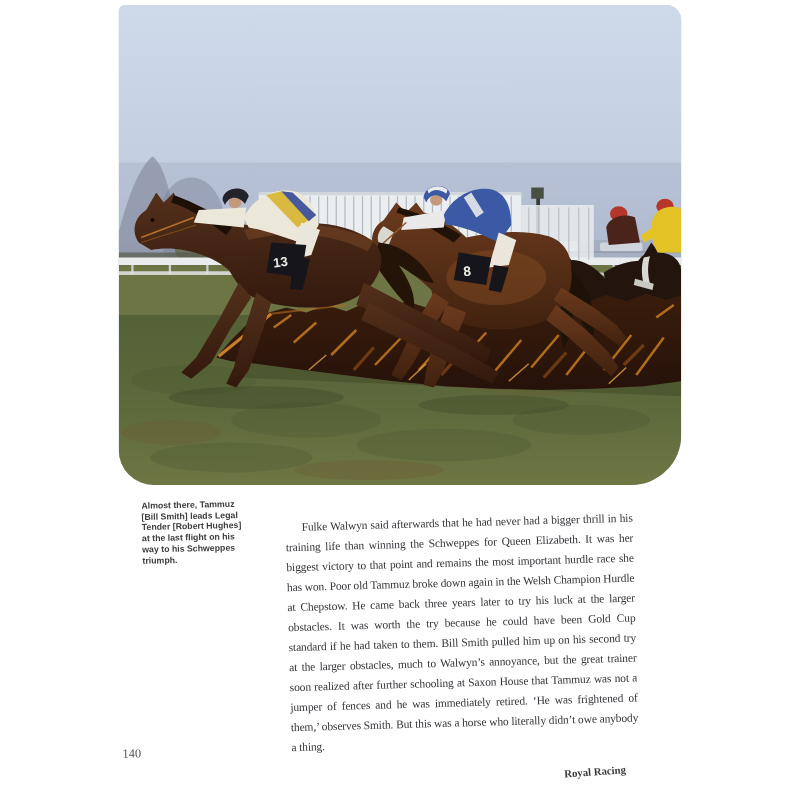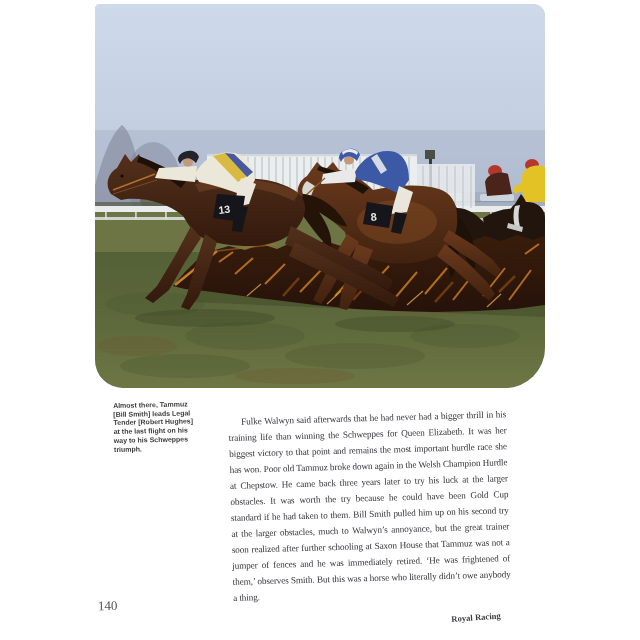--- a/index.html
+++ b/index.html
@@ -8,21 +8,21 @@
   .photo{position:absolute;left:95px;top:4px;width:450px;height:384px;
          border-radius:5px 12px 40px 28px;overflow:hidden;background:#c3cede;}
   .photo svg{display:block;}
   .caption{position:absolute;left:113px;top:402px;width:82px;
            font-family:"Liberation Sans", sans-serif;font-size:7px;line-height:8.7px;
            font-weight:600;color:#3d3d40;transform:rotate(-1.2deg);transform-origin:0 0;}
   .bodycopy{position:absolute;left:228px;top:405px;width:278px;
             font-family:"Liberation Serif", serif;font-size:9.2px;line-height:16px;
             color:#34343a;text-align:justify;text-indent:13px;letter-spacing:-0.1px;
             transform:rotate(-1.6deg);transform-origin:0 0;}
-  .folio{position:absolute;left:98px;top:598px;font-size:13px;color:#555;
+  .folio{position:absolute;left:98px;top:598px;font-size:10px;color:#555;
          font-family:"Liberation Serif", serif;transform:rotate(-1deg);}
   .runfoot{position:absolute;left:451px;top:614px;font-size:8.6px;font-weight:600;color:#3c3c40;
            font-family:"Liberation Serif", serif;transform:rotate(-4deg);transform-origin:0 0;
            white-space:nowrap;}
   .clothnum{font-family:"Liberation Sans", sans-serif;font-weight:bold;}
 </style>
 </head>
 <body>
 
 <div class="canvas">

